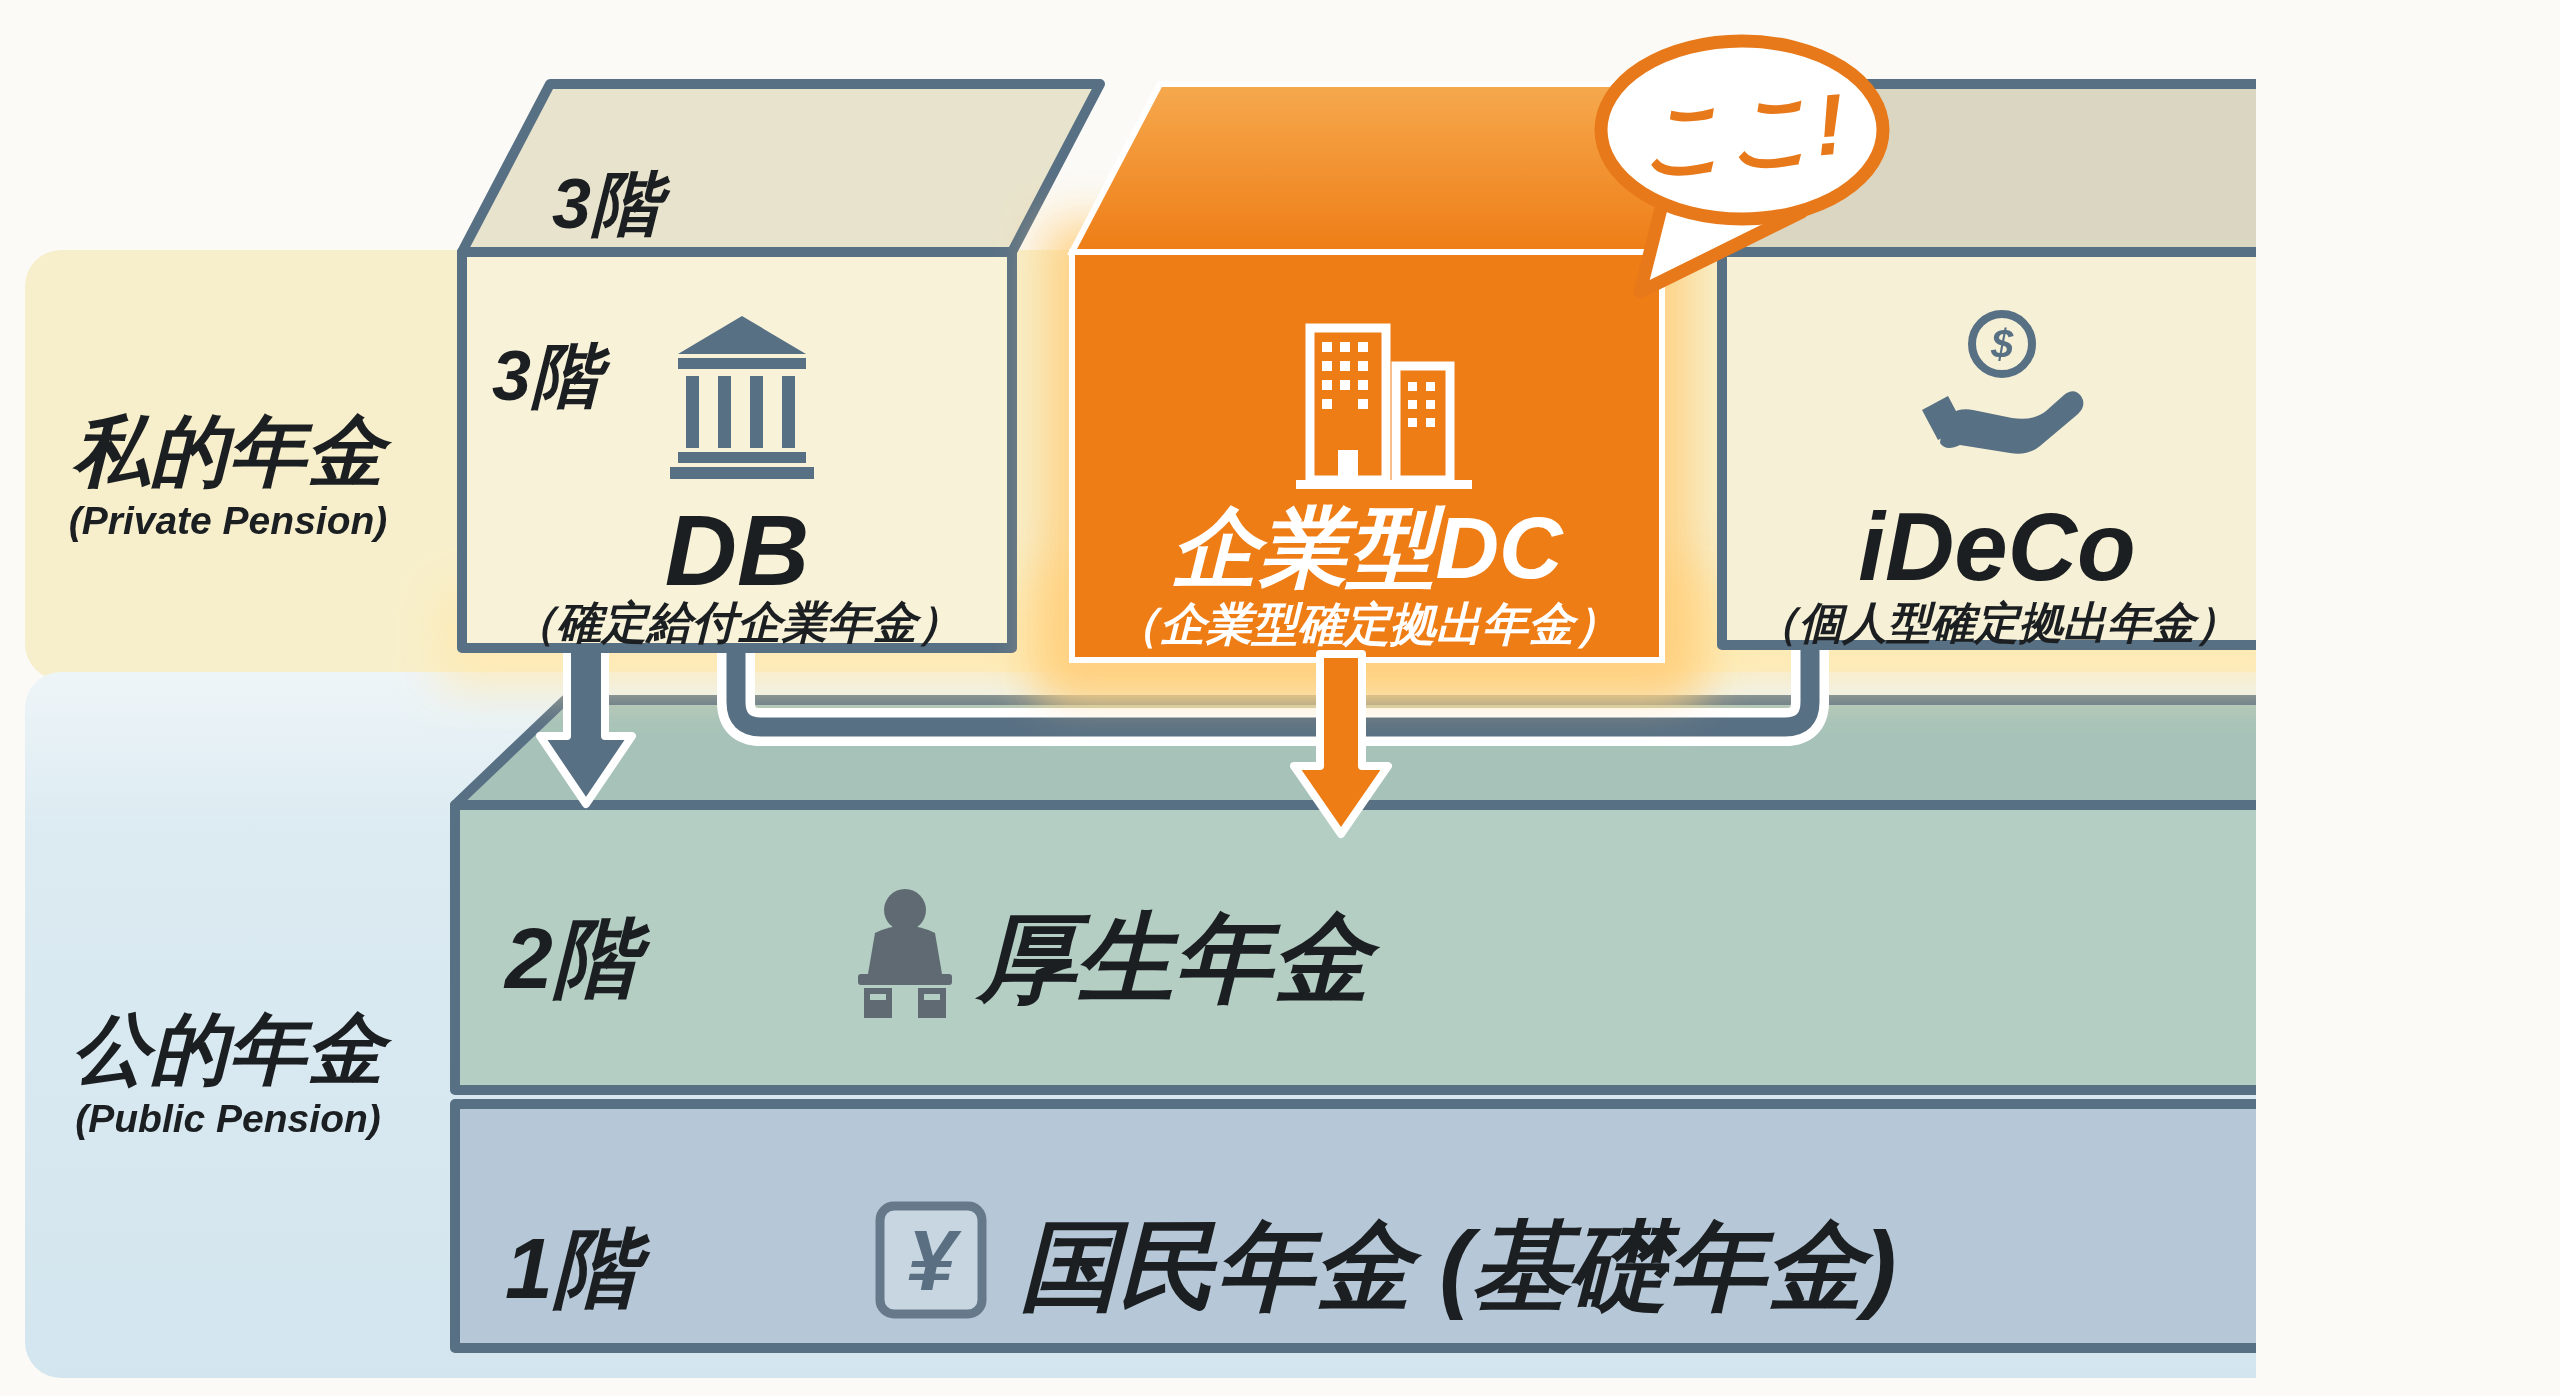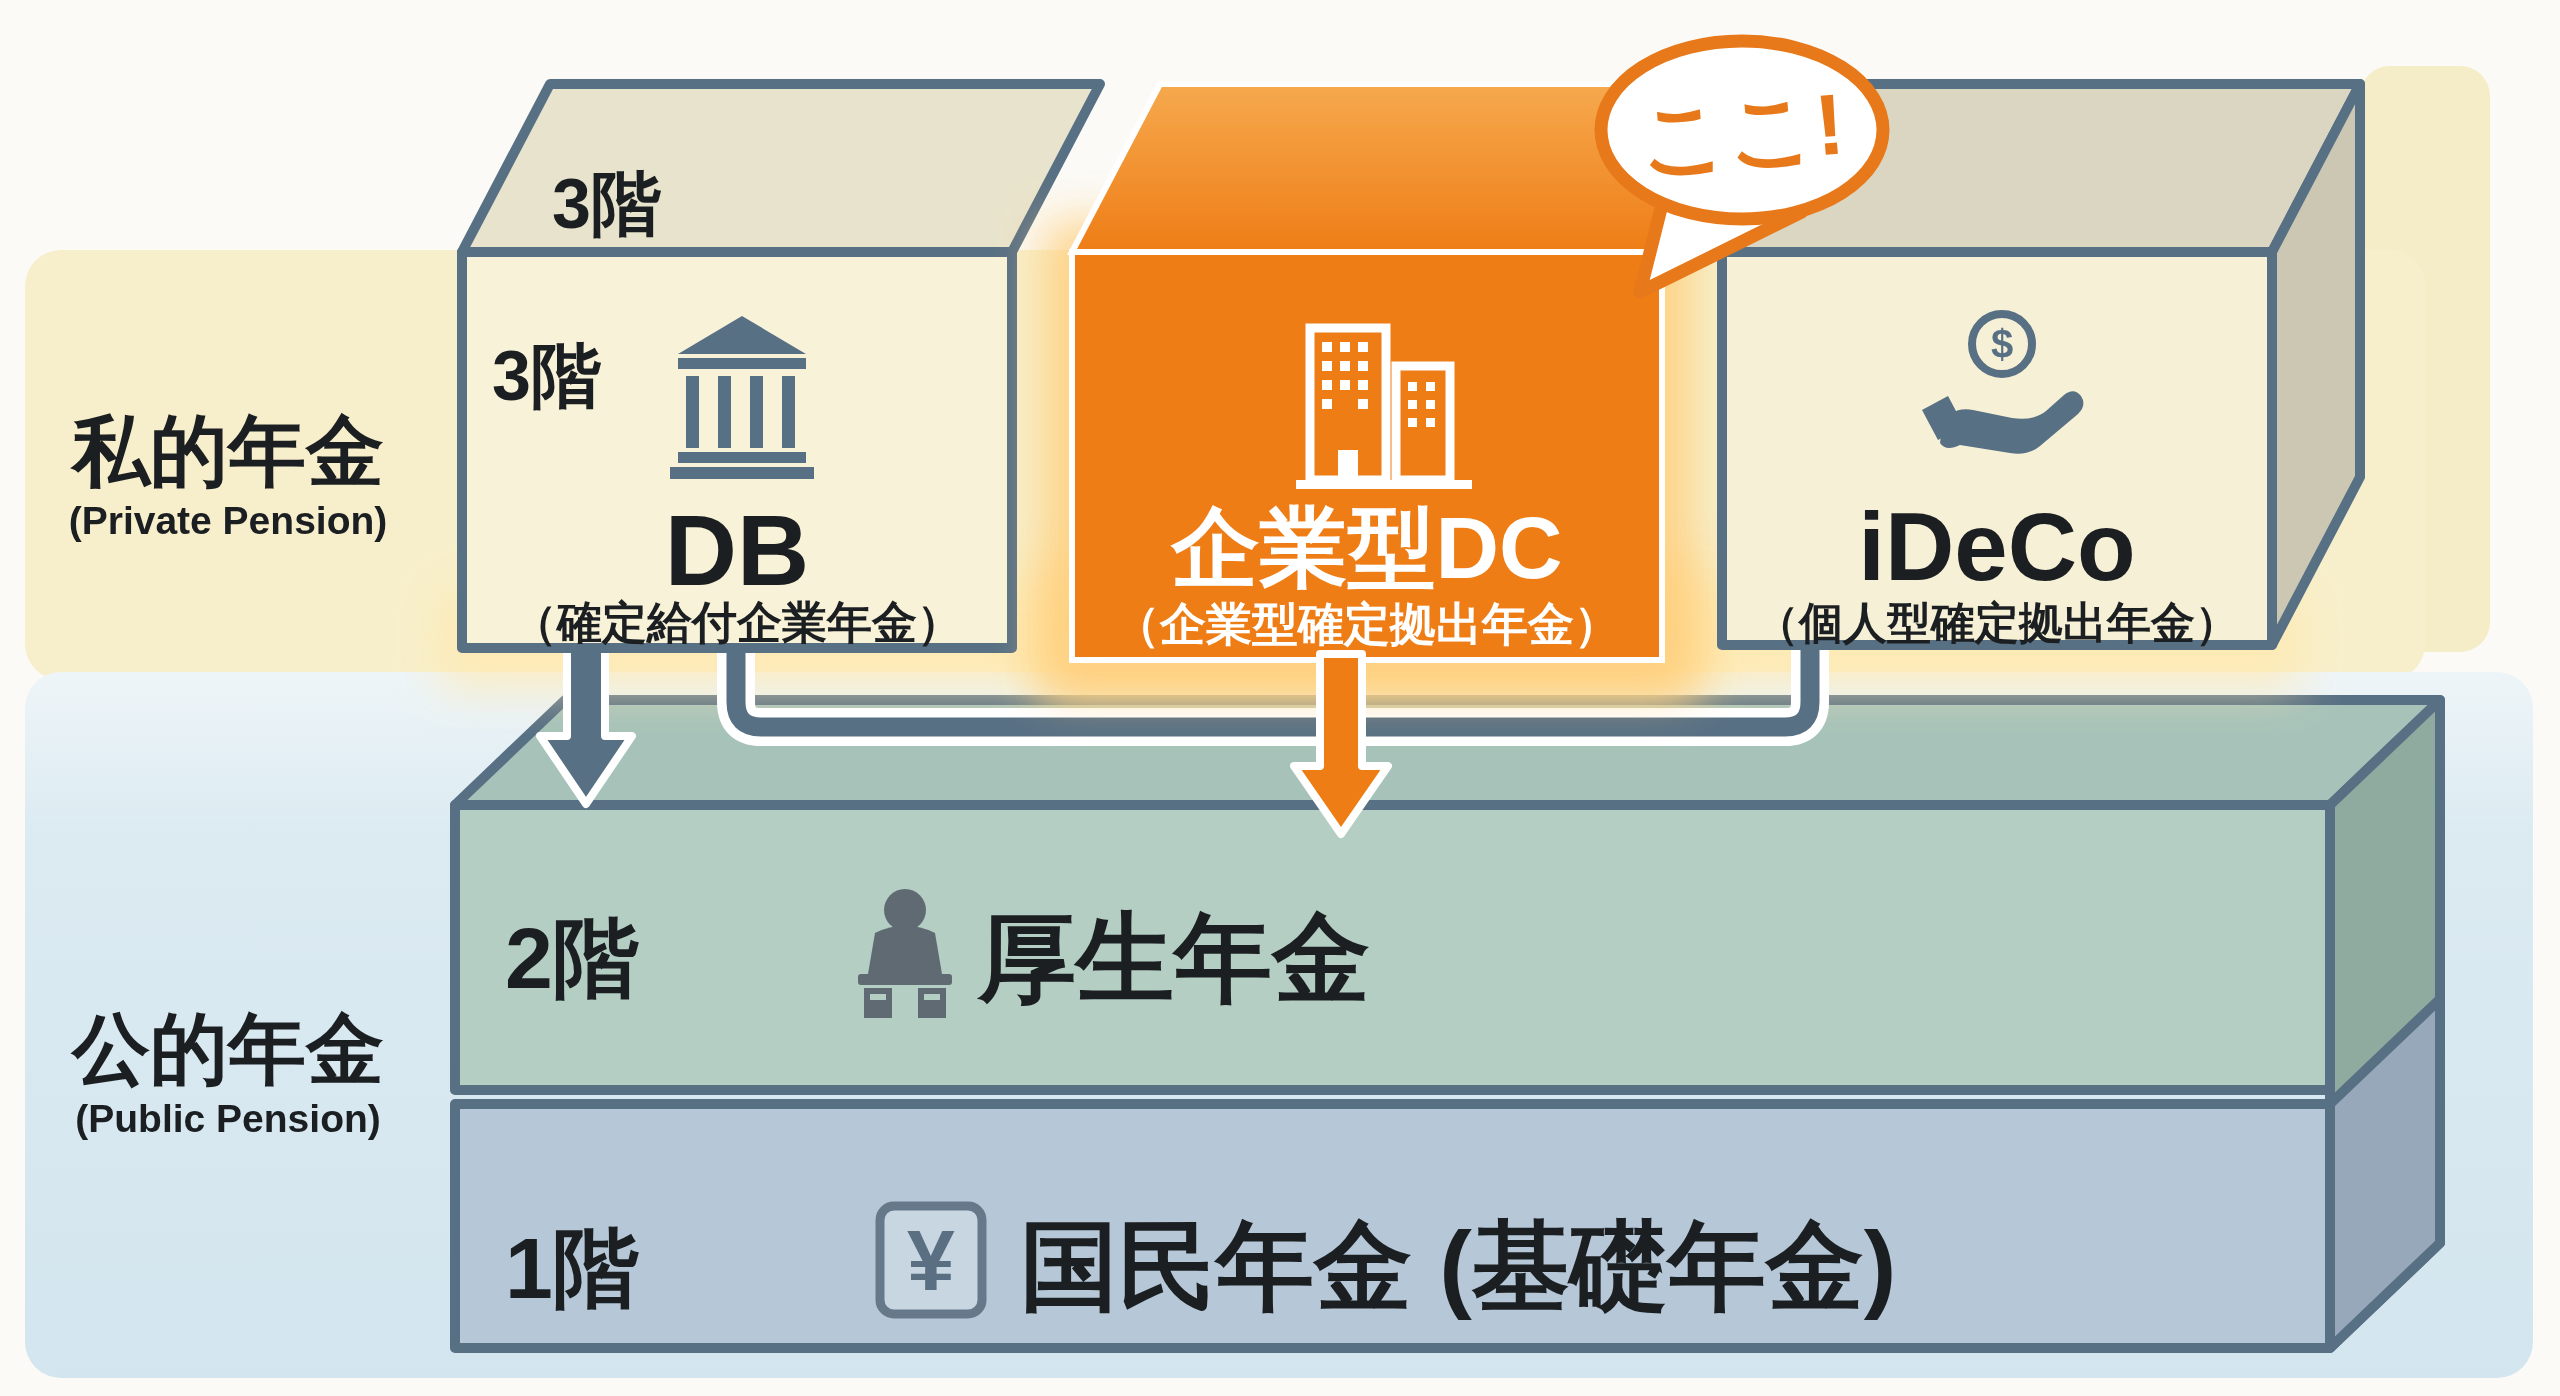--- a/index.html
+++ b/index.html
@@ -1,16 +1,16 @@
 <!DOCTYPE html>
 <html><head>
 <meta charset="utf-8">
 <style>
   html,body{margin:0;padding:0;background:#fbfaf6;}
-  .stage{width:2560px;height:1396px;position:relative;overflow:hidden;}
+  .stage{width:2256px;height:1396px;position:relative;overflow:hidden;font-style:italic;}
   svg{display:block;}
   text{font-family:"Liberation Sans","DejaVu Sans",sans-serif;}
   .jp-bold{font-weight:700;}
   .dark{fill:#1b1f22;}
   .white{fill:#ffffff;}
   .slate{fill:#587084;}
 </style>
 </head>
 <body>
 

